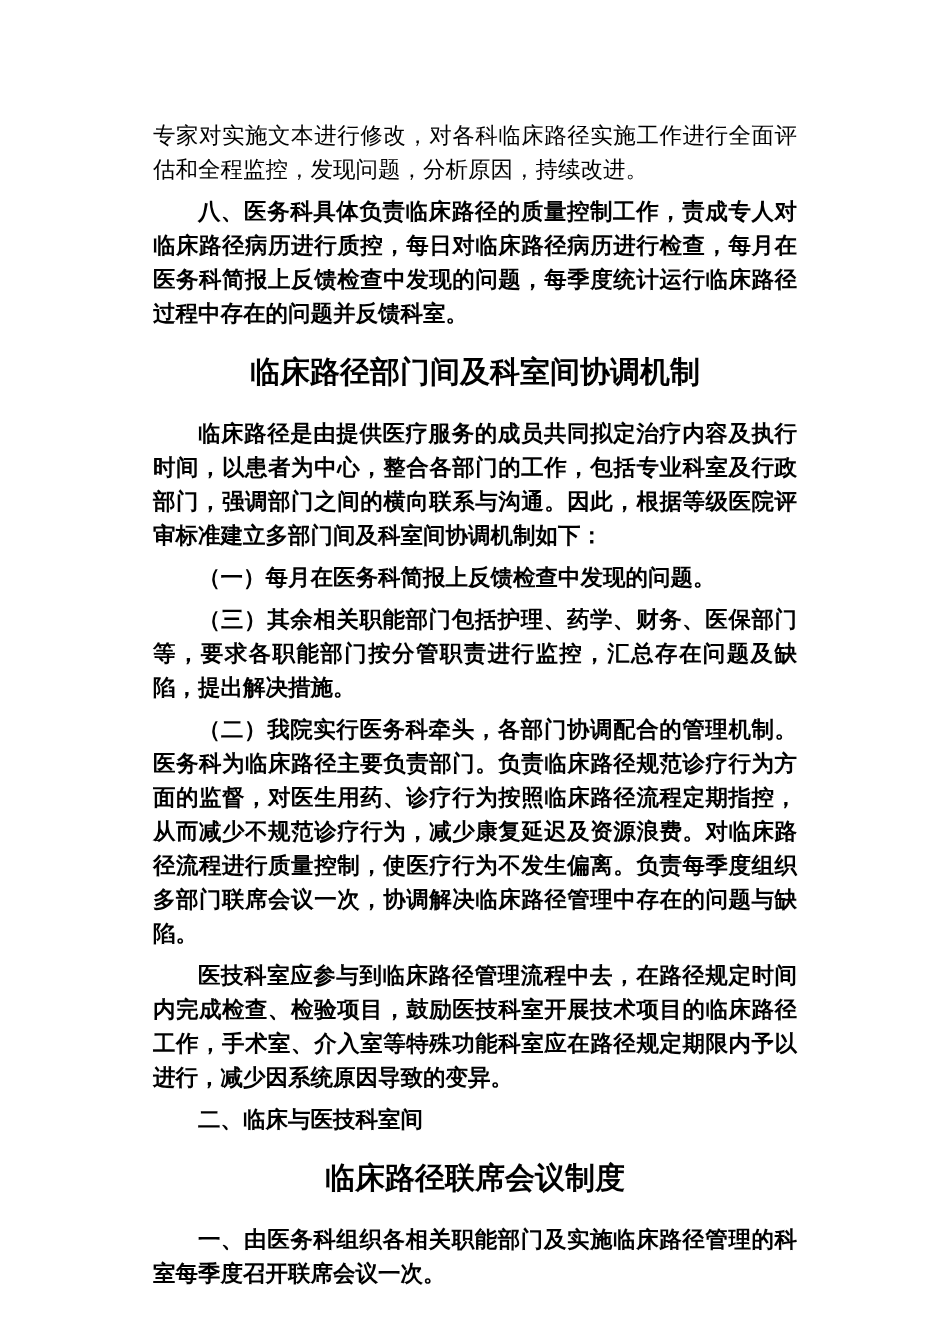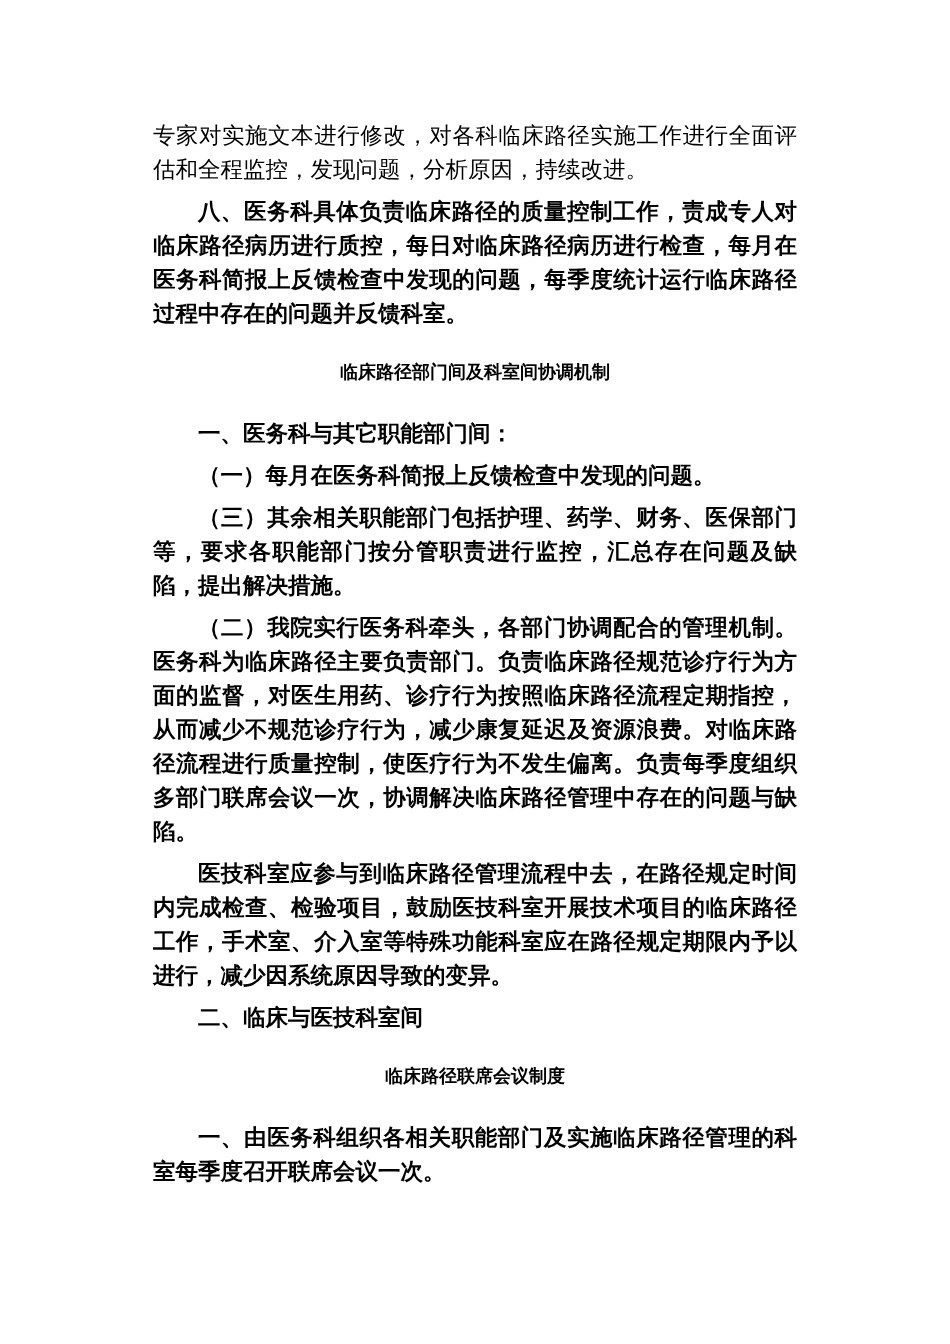--- a/index.html
+++ b/index.html
@@ -32,36 +32,36 @@
     margin: 8px;
     padding: 0;
   }
   .doc-para.indent {
     text-indent: 2em;
     font-weight: bold;
   }
   .doc-heading {
     margin: 24px 0 28px 0;
     padding: 0;
-    font-size: 18px;
+    font-size: 30px;
     line-height: 34px;
     font-weight: bold;
     text-align: center;
     text-indent: 0;
   }
 </style>
 </head>
 <body>
 
 <div class="page">
   <div class="doc-content">
       <p class="doc-para">专家对实施文本进行修改，对各科临床路径实施工作进行全面评估和全程监控，发现问题，分析原因，持续改进。</p>
       <p class="doc-para indent">八、医务科具体负责临床路径的质量控制工作，责成专人对临床路径病历进行质控，每日对临床路径病历进行检查，每月在医务科简报上反馈检查中发现的问题，每季度统计运行临床路径过程中存在的问题并反馈科室。</p>
       <h2 class="doc-heading">临床路径部门间及科室间协调机制</h2>
-      <p class="doc-para indent">一、医务科与其它职能部门间：</p>
+      <p class="doc-para indent">临床路径是由提供医疗服务的成员共同拟定治疗内容及执行时间，以患者为中心，整合各部门的工作，包括专业科室及行政部门，强调部门之间的横向联系与沟通。因此，根据等级医院评审标准建立多部门间及科室间协调机制如下：</p>
       <p class="doc-para indent">（一）每月在医务科简报上反馈检查中发现的问题。</p>
       <p class="doc-para indent">（三）其余相关职能部门包括护理、药学、财务、医保部门等，要求各职能部门按分管职责进行监控，汇总存在问题及缺陷，提出解决措施。</p>
       <p class="doc-para indent">（二）我院实行医务科牵头，各部门协调配合的管理机制。医务科为临床路径主要负责部门。负责临床路径规范诊疗行为方面的监督，对医生用药、诊疗行为按照临床路径流程定期指控，从而减少不规范诊疗行为，减少康复延迟及资源浪费。对临床路径流程进行质量控制，使医疗行为不发生偏离。负责每季度组织多部门联席会议一次，协调解决临床路径管理中存在的问题与缺陷。</p>
       <p class="doc-para indent">医技科室应参与到临床路径管理流程中去，在路径规定时间内完成检查、检验项目，鼓励医技科室开展技术项目的临床路径工作，手术室、介入室等特殊功能科室应在路径规定期限内予以进行，减少因系统原因导致的变异。</p>
       <p class="doc-para indent">二、临床与医技科室间</p>
       <h2 class="doc-heading">临床路径联席会议制度</h2>
       <p class="doc-para indent">一、由医务科组织各相关职能部门及实施临床路径管理的科室每季度召开联席会议一次。</p>
     </div>
 </div>
 

